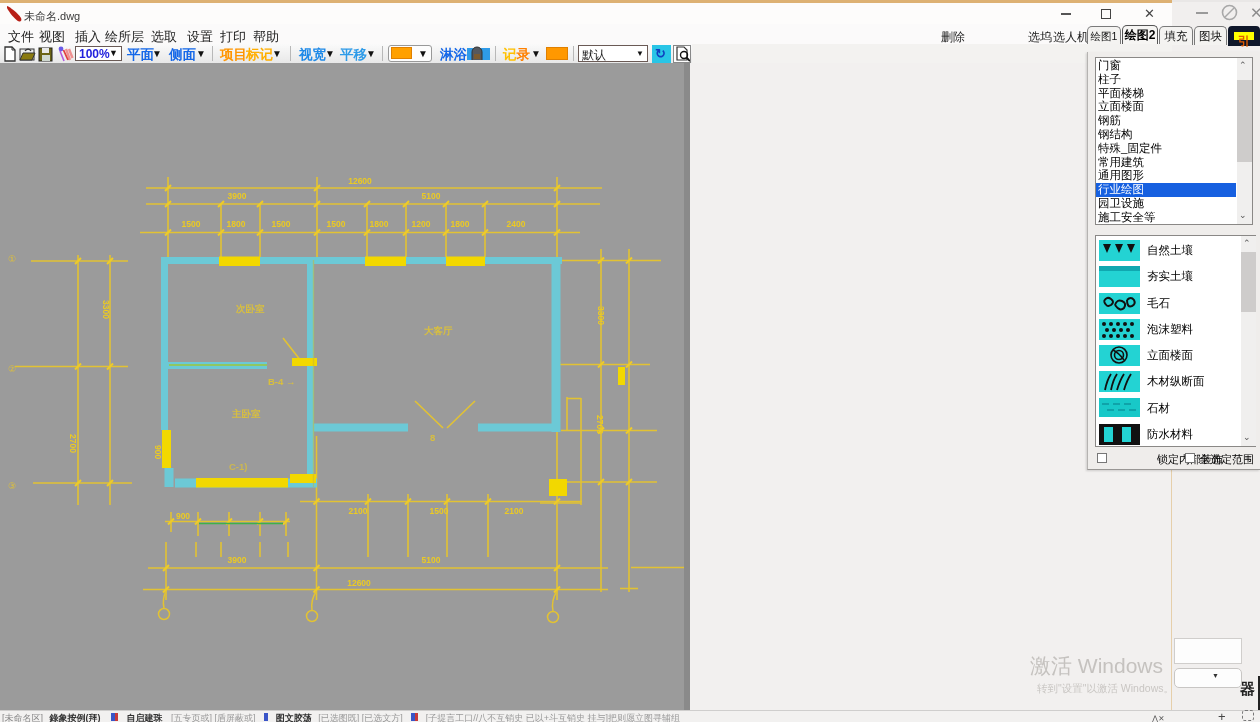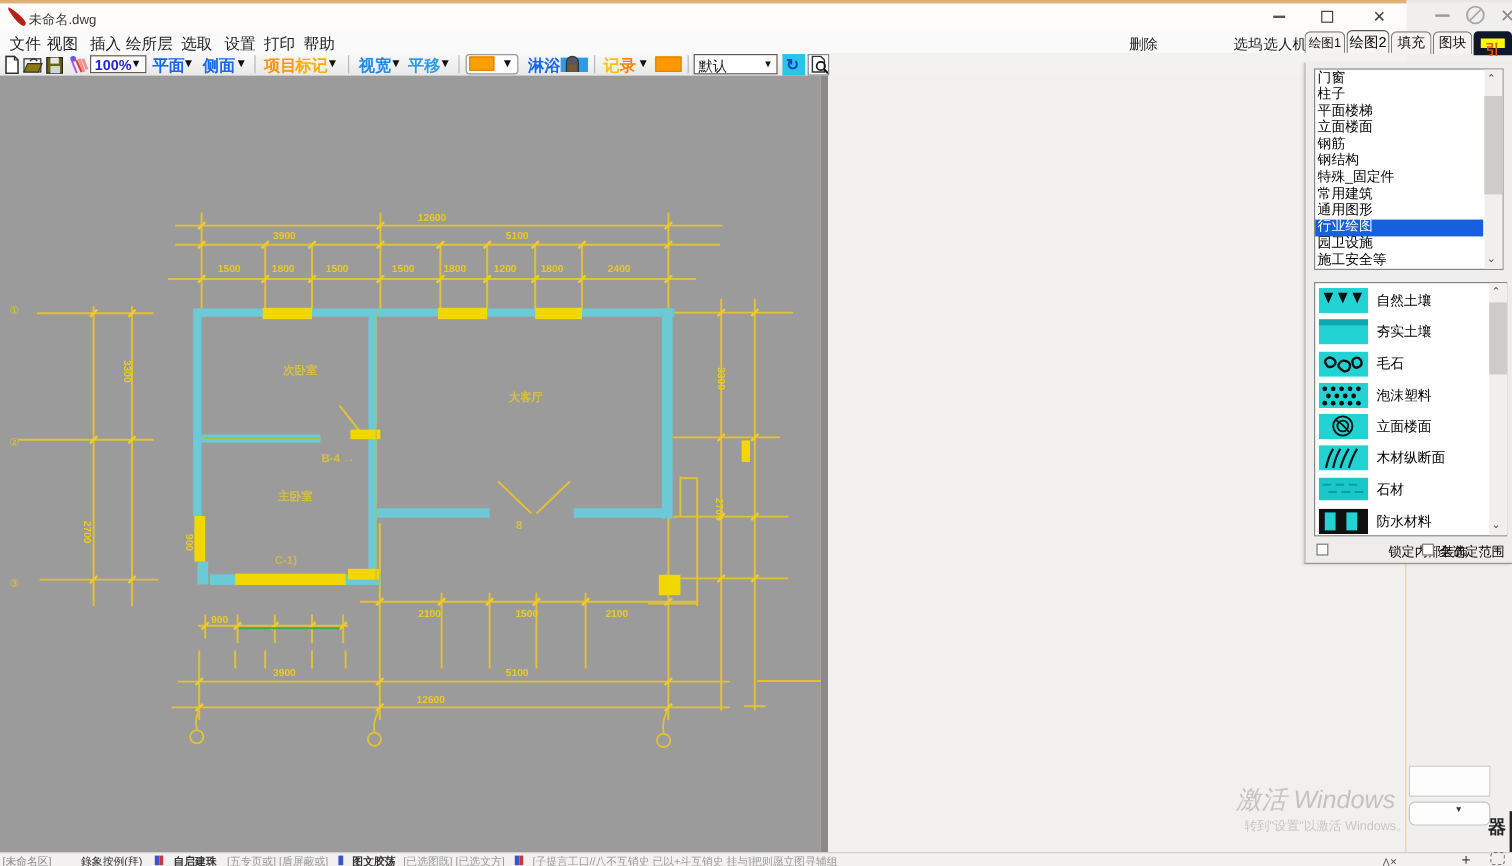--- a/index.html
+++ b/index.html
@@ -45,21 +45,21 @@
     <span class="abs" style="left:253px;">帮助</span>
 </div>
 <div class="abs blur" style="left:0;top:29px;width:1260px;font-size:12px;color:#222;white-space:nowrap;">
 <span class="abs" style="left:941px;">删除</span>
     <span class="abs" style="left:983px;margin-top:44px;">反选集</span>
     <span class="abs" style="left:1028px;">选坞</span>
     <span class="abs" style="left:1053px;">选人机</span>
 </div>
 
 <div class="abs" style="left:1087px;top:26px;width:34px;height:19px;background:#f4f3f1;border:1px solid #7a7a7a;border-bottom:none;border-radius:5px 5px 0 0;font-size:10.5px;color:#111;text-align:center;line-height:18px;">绘图1</div>
-<div class="abs" style="left:1122px;top:25px;width:36px;height:21px;background:#f6f5f3;border:1px solid #555;border-bottom:none;border-radius:5px 5px 0 0;font-size:12px;font-weight:normal;color:#000;text-align:center;line-height:19px;">绘图2</div>
+<div class="abs" style="left:1122px;top:25px;width:36px;height:21px;background:#f6f5f3;border:1px solid #555;border-bottom:none;border-radius:5px 5px 0 0;font-size:12px;font-weight:bold;color:#000;text-align:center;line-height:19px;">绘图2</div>
 <div class="abs" style="left:1159px;top:26px;width:34px;height:19px;background:#f4f3f1;border:1px solid #7a7a7a;border-bottom:none;border-radius:5px 5px 0 0;font-size:11.5px;color:#111;text-align:center;line-height:18px;">填充</div>
 <div class="abs" style="left:1194px;top:26px;width:33px;height:19px;background:#f4f3f1;border:1px solid #7a7a7a;border-bottom:none;border-radius:5px 5px 0 0;font-size:11.5px;color:#111;text-align:center;line-height:18px;">图块</div>
 <div class="abs" style="left:1228px;top:26px;width:32px;height:20px;background:#ffff00;border:6px solid #0f172a;border-radius:4px 4px 0 0;font-size:12px;font-weight:bold;color:#e05a00;text-align:center;line-height:19px;">引样</div>
 
 <div class="abs" style="left:0;top:44px;width:692px;height:19px;background:linear-gradient(#fafafa,#e8e8e8);"></div>
 <div class="abs" style="left:692px;top:44px;width:480px;height:19px;background:#f3f2f0;"></div>
 
 <svg class="abs" style="left:3px;top:46px;" width="52" height="16" viewBox="0 0 52 16">
   <path d="M2 1 h7 l3 3 v11 h-10 z" fill="#fff" stroke="#333" stroke-width="1.3"></path>
   <path d="M9 1 v3 h3" fill="none" stroke="#333" stroke-width="1"></path>
@@ -288,21 +288,21 @@
   <text x="424" y="334">大客厅</text>
   <text x="232" y="417">主卧室</text>
   <text x="268" y="385">B-4 →</text>
   <text x="430" y="441">8</text>
   <text x="229" y="470" opacity="0.8">C-1)</text>
 </g>
 </svg>
 
 <div class="abs" style="left:690px;top:63px;width:482px;height:647px;background:#f2f0ef;"></div>
 
-<div class="abs" style="left:1030px;top:652px;font-size:21px;color:#c5c2bf;font-style:italic;">激活 Windows</div>
+<div class="abs" style="left:1030px;top:652px;font-size:21px;color:#c5c2bf;">激活 Windows</div>
 <div class="abs" style="left:1037px;top:682px;font-size:10.5px;color:#c9c6c3;">转到"设置"以激活 Windows。</div>
 
 <div class="abs" style="left:1171px;top:63px;width:1px;height:659px;background:#e6cfaa;"></div>
 
 <div class="abs" style="left:1174px;top:638px;width:68px;height:26px;background:#fdfdfd;border:1px solid #d0cecc;"></div>
 <div class="abs" style="left:1174px;top:668px;width:68px;height:20px;background:#fdfdfd;border:1px solid #c8c6c4;border-radius:5px;"></div>
 <div class="abs" style="left:1212px;top:672px;font-size:7px;color:#333;">▼</div>
 <div class="abs" style="left:1240px;top:680px;font-size:15px;font-weight:bold;color:#222;">器</div>
 <div class="abs" style="left:1258px;top:676px;width:2px;height:46px;background:#222;"></div>
 
@@ -428,21 +428,21 @@
 <div class="abs" style="left:1243px;top:432px;font-size:9px;color:#555;">⌄</div>
 
 <div class="abs" style="left:1097px;top:453px;width:10px;height:10px;background:#fff;border:1px solid #777;"></div>
 <div class="abs blur" style="left:1111px;top:452px;font-size:11px;color:#000;margin-left:46px;">锁定内部装饰</div>
 <div class="abs" style="left:1185px;top:453px;width:10px;height:10px;background:#fff;border:1px solid #777;"></div>
 <div class="abs blur" style="left:1199px;top:452px;font-size:11px;color:#000;">全选定范围</div>
 
 <div class="abs" style="left:0;top:710px;width:1260px;height:12px;background:#f2f1f0;border-top:1px solid #cfcecd;"></div>
 <div id="statusbar" class="abs blur" style="left:2px;top:712px;font-size:9px;color:#777;white-space:nowrap;">
 <span style="color:#888;">[未命名区]</span>
-<span style="color:#333;font-weight:normal;margin-left:22px;">錄象按例(拜)</span>
+<span style="color:#333;font-weight:bold;margin-left:4px;">錄象按例(拜)</span>
 <span style="display:inline-block;width:4px;height:8px;background:#3a55c8;margin-left:8px;"></span><span style="display:inline-block;width:3px;height:8px;background:#c83a3a;"></span>
 <span style="color:#333;font-weight:bold;margin-left:6px;">自启建珠</span>
 <span style="color:#999;margin-left:6px;">[五专页或] [盾屏蔽或]</span>
 <span style="display:inline-block;width:4px;height:8px;background:#3a55c8;margin-left:6px;"></span>
 <span style="color:#333;font-weight:bold;margin-left:5px;">图文胶荡</span>
 <span style="color:#999;margin-left:4px;">[已选图既] [已选文方]</span>
 <span style="display:inline-block;width:4px;height:8px;background:#3a55c8;margin-left:6px;"></span><span style="display:inline-block;width:3px;height:8px;background:#c83a3a;"></span>
 <span style="color:#999;margin-left:5px;">[子提言工口//八不互销史 已以+斗互销史 挂与]把则愿立图寻辅组</span>
 </div>
 

